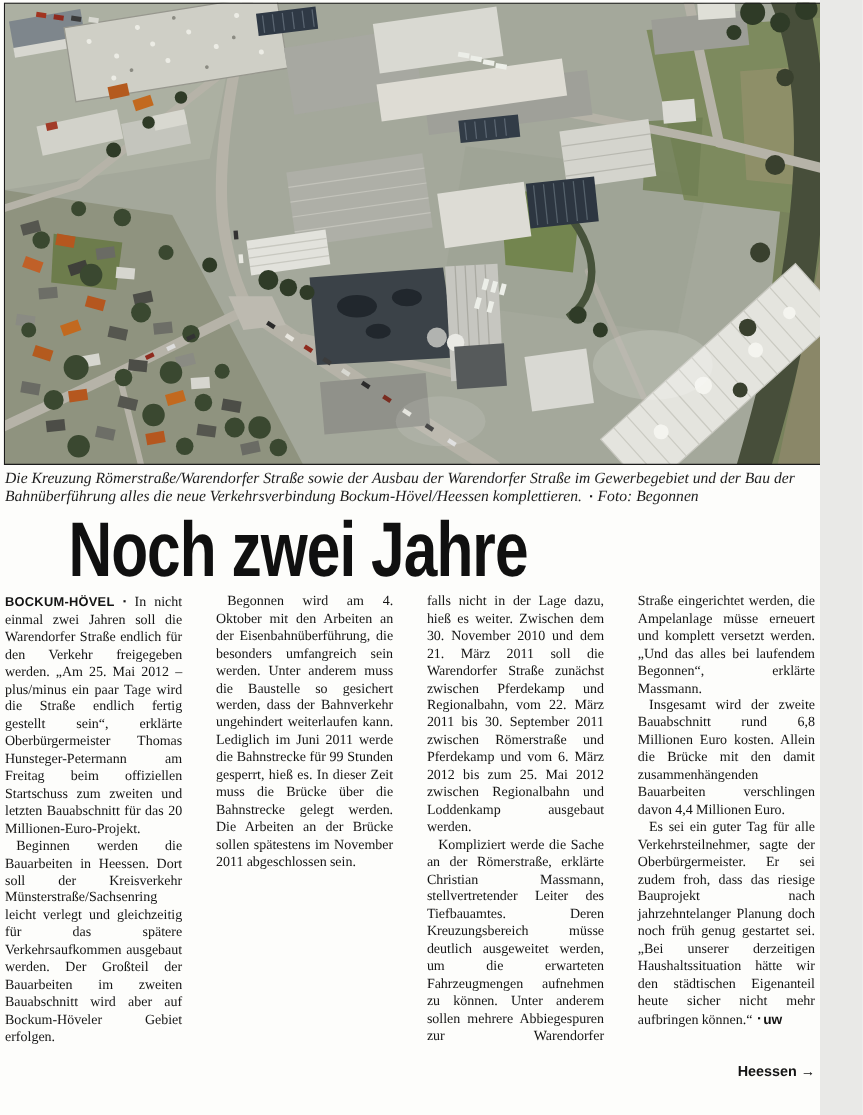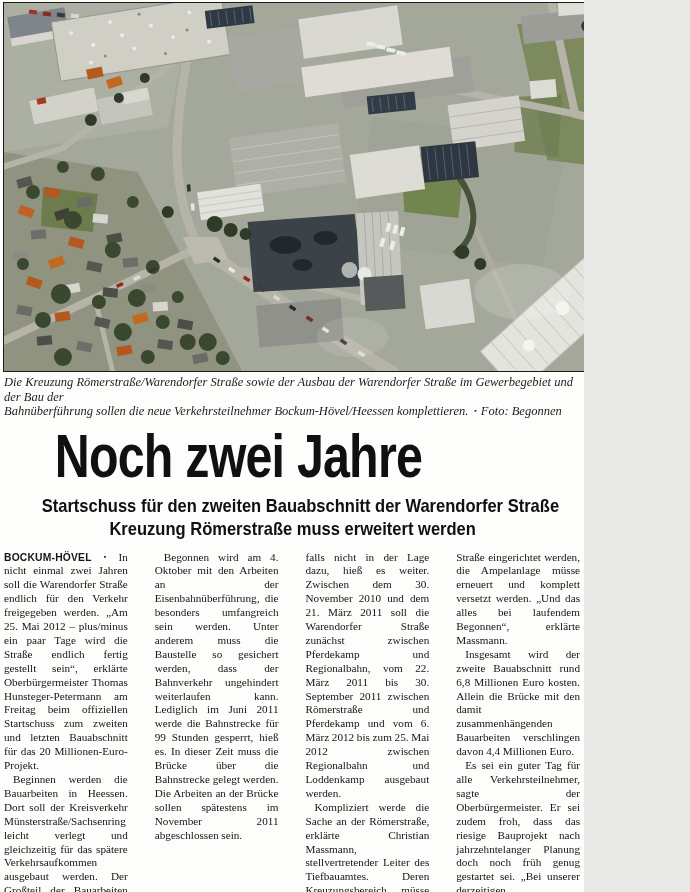--- a/index.html
+++ b/index.html
@@ -1,17 +1,17 @@
 <!DOCTYPE html>
 <html lang="de"><head>
 <meta charset="utf-8">
 <style>
   html,body{margin:0;padding:0;background:#e9e9e7;}
   .page{
-    width:584px;height:892px;box-sizing:border-box;
+    width:656px;height:892px;box-sizing:border-box;
     background:#fdfdfb;color:#141414;
     padding:2px 2px 0 3px;overflow:hidden;
     font-family:"Liberation Serif",serif;
     position:relative;
   }
   figure{margin:0;}
   svg.aerial{display:block;width:685px;height:370px;}
   .caption{margin:3px 1px 0 1px;font-style:italic;font-size:12.5px;line-height:14.5px;color:#1c1c1c;}
   .caption .line{display:block;}
   .credit-bullet{font-style:normal;font-size:7px;vertical-align:2px;margin:0 4px 0 6px;}
@@ -273,28 +273,24 @@
         </g>
         <ellipse cx="520" cy="290" rx="48" ry="28" fill="#ffffff" opacity=".15"></ellipse>
         <ellipse cx="350" cy="335" rx="36" ry="20" fill="#ffffff" opacity=".1"></ellipse>
       </g>
       <rect x=".5" y=".5" width="685" height="369" fill="none" stroke="#1b1b1b"></rect>
     </svg>
   </figure>
 
   <div class="caption">
     <span class="line">Die Kreuzung Römerstraße/Warendorfer Straße sowie der Ausbau der Warendorfer Straße im Gewerbegebiet und der Bau der</span>
-    <span class="line"><span>Bahnüberführung sollen die neue Verkehrsteilnehmer Bockum-Hövel/Heessen komplettieren.</span><span class="credit-bullet">▪</span><span class="credit">Foto: Begonnen</span></span>
+    <span class="line"><span>Bahnüberführung alles die neue Verkehrsverbindung Bockum-Hövel/Heessen komplettieren.</span><span class="credit-bullet">▪</span><span class="credit">Foto: Begonnen</span></span>
   </div>
 
   <h1 class="headline"><span class="squeeze-h">Noch zwei Jahre</span></h1>
-  <div class="subhead">
-    <div><span class="squeeze-s">Startschuss für den zweiten Bauabschnitt der Warendorfer Straße</span></div>
-    <div><span class="squeeze-s">Kreuzung Römerstraße muss erweitert werden</span></div>
-  </div>
 
   <div class="body-cols">
     <div class="col">
       <p class="para"><span class="kicker">BOCKUM-HÖVEL</span><span class="kbullet">▪</span><span>In nicht einmal zwei Jahren soll die Warendorfer Straße endlich für den Verkehr freigegeben werden. „Am 25. Mai 2012 – plus/minus ein paar Tage wird die Straße endlich fertig gestellt sein“, erklärte Oberbürgermeister Thomas Hunsteger-Petermann am Freitag beim offiziellen Startschuss zum zweiten und letzten Bauabschnitt für das 20 Millionen-Euro-Projekt.</span></p>
       <p class="para indent">Beginnen werden die Bauarbeiten in Heessen. Dort soll der Kreisverkehr Münsterstraße/Sachsenring leicht verlegt und gleichzeitig für das spätere Verkehrsaufkommen ausgebaut werden. Der Großteil der Bauarbeiten im zweiten Bauabschnitt wird aber auf Bockum-Höveler Gebiet erfolgen.</p>
     </div>
     <div class="col">
       <p class="para indent">Begonnen wird am 4. Oktober mit den Arbeiten an der Eisenbahnüberführung, die besonders umfangreich sein werden. Unter anderem muss die Baustelle so gesichert werden, dass der Bahnverkehr ungehindert weiterlaufen kann. Lediglich im Juni 2011 werde die Bahnstrecke für 99 Stunden gesperrt, hieß es. In dieser Zeit muss die Brücke über die Bahnstrecke gelegt werden. Die Arbeiten an der Brücke sollen spätestens im November 2011 abgeschlossen sein.</p>
     </div>
     <div class="col">

